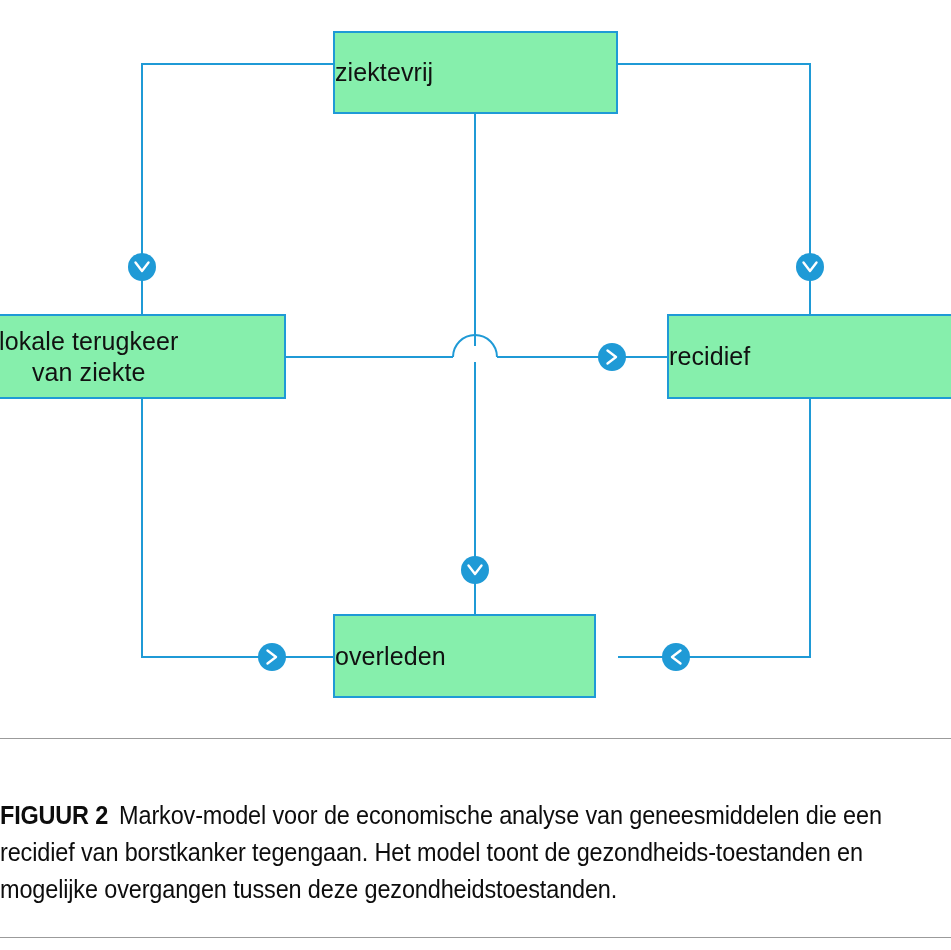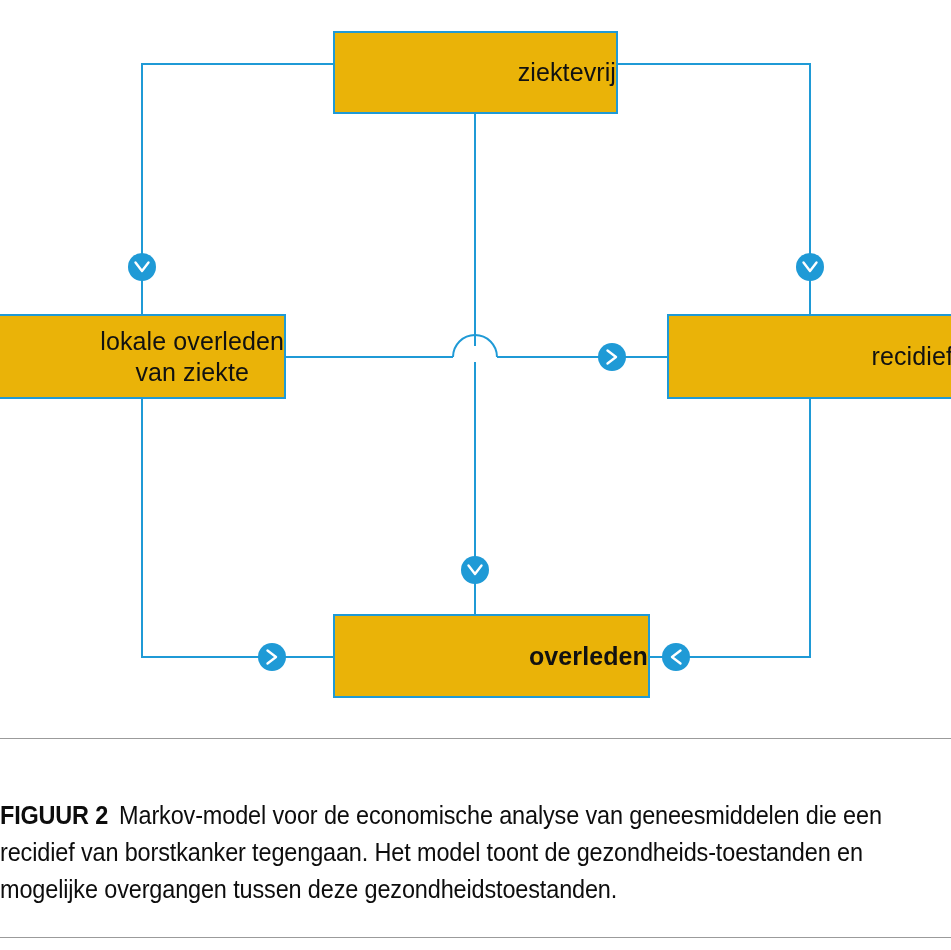--- a/index.html
+++ b/index.html
@@ -29,40 +29,40 @@
   }
   #diagram-svg {
     position: absolute;
     left: 0;
     top: 0;
     display: block;
   }
   .node-box {
     position: absolute;
     box-sizing: border-box;
-    background: #eab308;
+    background: #86efac;
     border: 2px solid #1f9ad6;
     display: flex;
     align-items: center;
-    justify-content: flex-end;
+    justify-content: flex-start;
     z-index: 3;
   }
   .node-label {
     font-family: "Liberation Sans", sans-serif;
     font-size: 25px;
     line-height: 1.22;
     color: #111111;
     text-align: center;
     letter-spacing: 0.1px;
     white-space: pre-line;
   }
   #box-ziektevrij  { left: 333px; top: 31px;  width: 285px; height: 83px; }
   #box-lokale      { left: -3px;  top: 314px; width: 289px; height: 85px; }
   #box-metastase   { left: 667px; top: 314px; width: 288px; height: 85px; }
-  #box-overleden   { left: 333px; top: 614px; width: 317px; height: 84px; font-weight: bold; }
+  #box-overleden   { left: 333px; top: 614px; width: 263px; height: 84px; }
 
   #caption-area {
     position: absolute;
     left: 0;
     top: 738px;
     width: 951px;
     height: 212px;
     background: #ffffff;
   }
   .rule {
@@ -152,21 +152,21 @@
         <circle cx="676" cy="657" r="14" fill="#1f9ad6"></circle>
         <path d="M 680.5 650.5 L 672 657 L 680.5 663.5" fill="none" stroke="#ffffff" stroke-width="2.4" stroke-linecap="round" stroke-linejoin="round"></path>
       </g>
     </svg>
 
     <div class="node-box" id="box-ziektevrij">
       <span class="node-label">ziektevrij</span>
     </div>
 
     <div class="node-box" id="box-lokale">
-      <span class="node-label">lokale overleden
+      <span class="node-label">lokale terugkeer
 van ziekte</span>
     </div>
 
     <div class="node-box" id="box-metastase">
       <span class="node-label">recidief</span>
     </div>
 
     <div class="node-box" id="box-overleden">
       <span class="node-label">overleden</span>
     </div>

